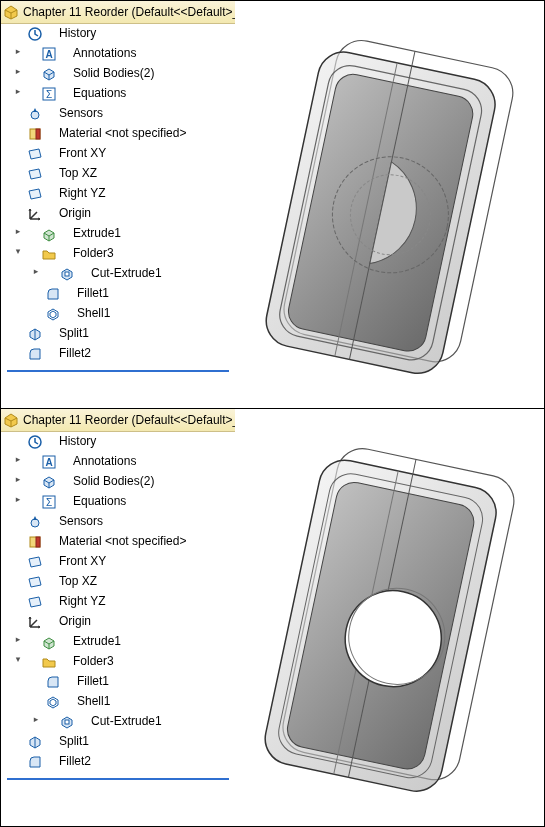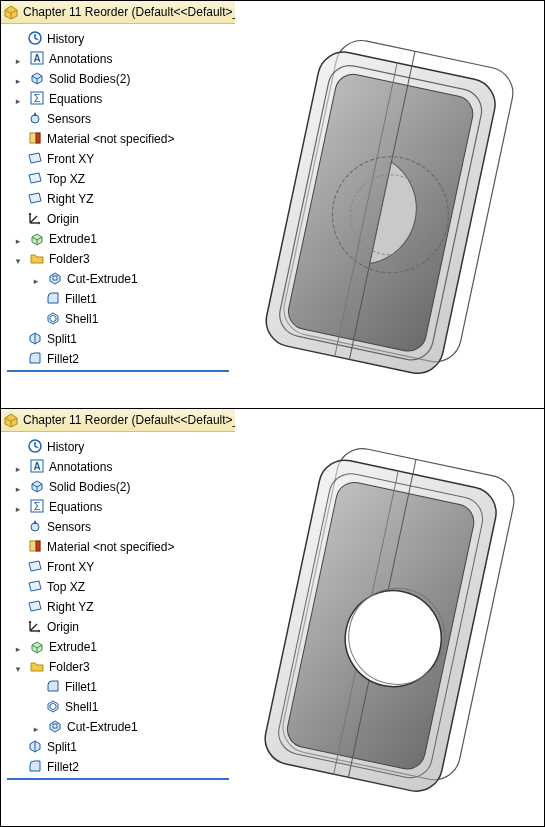--- a/index.html
+++ b/index.html
@@ -44,24 +44,24 @@
     padding-left: 2px;
     white-space: nowrap;
     overflow: hidden;
     gap: 4px;
   }
   .tree {
     padding: 2px 0 0 0;
   }
   .row {
     display: flex;
-    align-items: flex-end;
+    align-items: flex-start;
     height: 20px;
     white-space: nowrap;
-    gap: 4px;
+    gap: 16px;
   }
   .ind0 { padding-left: 26px; }
   .ind1 { padding-left: 44px; }
   .expander {
     width: 10px; height: 10px;
     margin-left: -14px;
     margin-right: 2px;
     display: inline-flex;
     align-items: center; justify-content: center;
     color: #555;

